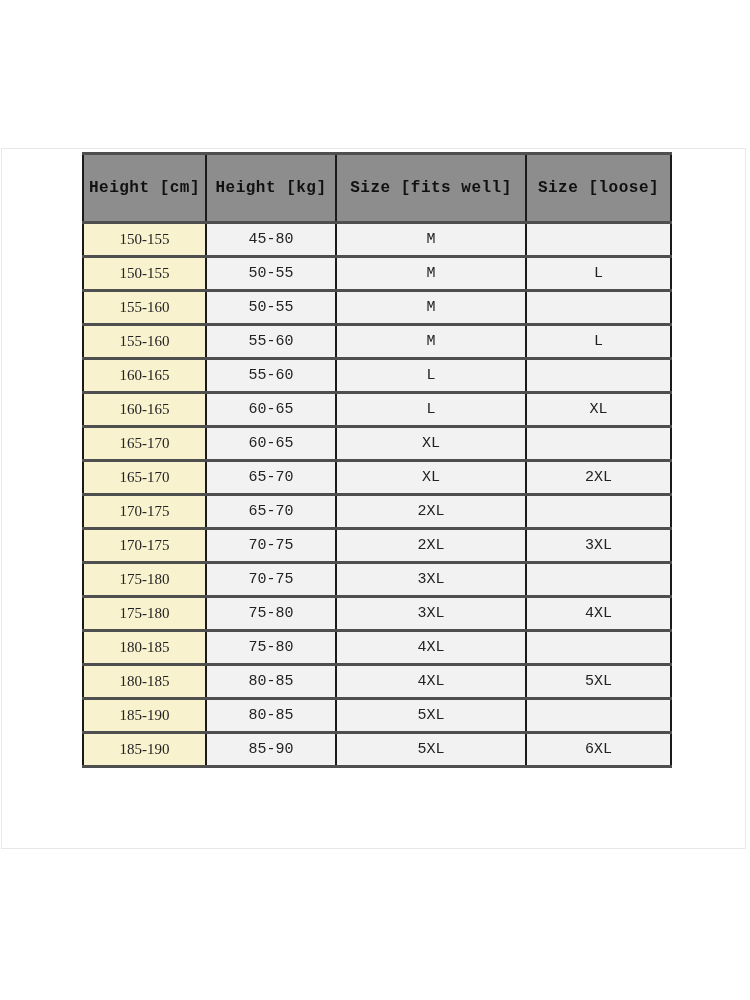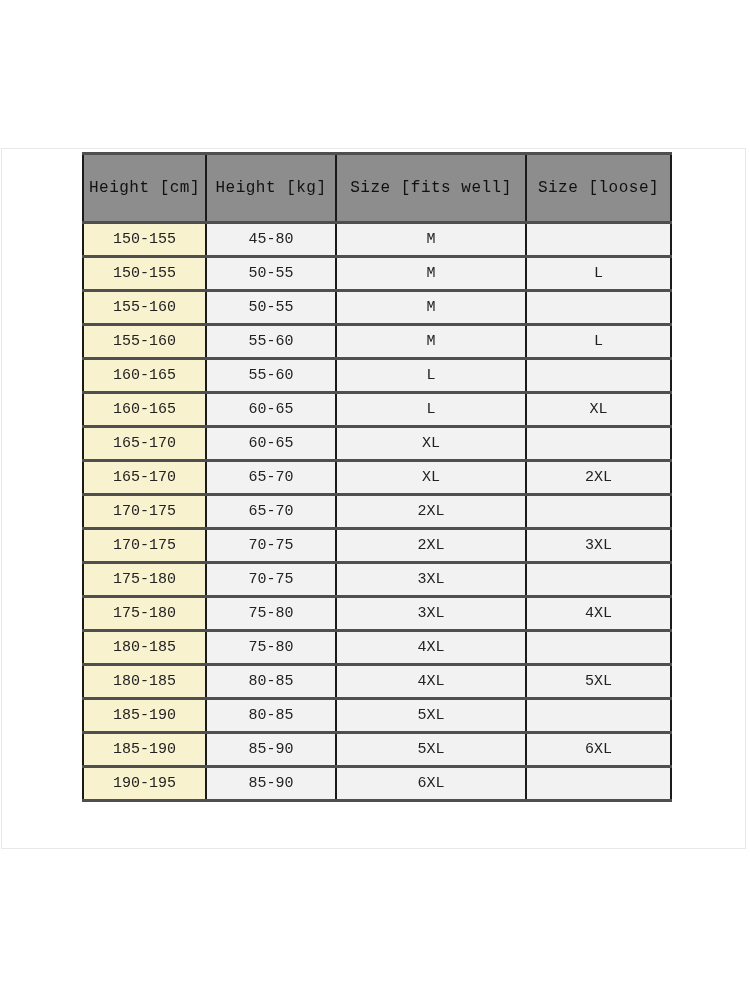--- a/index.html
+++ b/index.html
@@ -42,32 +42,33 @@
     vertical-align: middle;
     padding: 0;
     overflow: hidden;
     white-space: nowrap;
   }
   table.size-chart th {
     height: 66px;
     background: var(--header-bg, #8d8d8d);
     color: var(--header-text, #111111);
     font-size: 16px;
-    font-weight: normal;
+    font-weight: bold;
     letter-spacing: 0.5px;
   }
   table.size-chart td {
     height: 31px;
     background: var(--cell-bg, #f2f2f2);
     color: var(--cell-text, #222222);
     font-size: 15px;
     font-weight: normal;
   }
   table.size-chart td:first-child {
     background: var(--height-col-bg, #f9f2cf);
+    font-family: Liberation Serif, serif;
   }
 </style>
 </head>
 <body style="background: rgb(255, 255, 255);">
 
 <div class="page-frame"></div>
 
 <table class="size-chart">
   <colgroup>
     <col style="width:123px">
@@ -173,20 +174,14 @@
         <td>80-85</td>
         <td>5XL</td>
         <td></td>
       </tr>
       <tr>
         <td>185-190</td>
         <td>85-90</td>
         <td>5XL</td>
         <td>6XL</td>
       </tr>
-      <tr>
-        <td>190-195</td>
-        <td>85-90</td>
-        <td>6XL</td>
-        <td></td>
-      </tr>
     </tbody>
 </table>
 
 </body></html>

